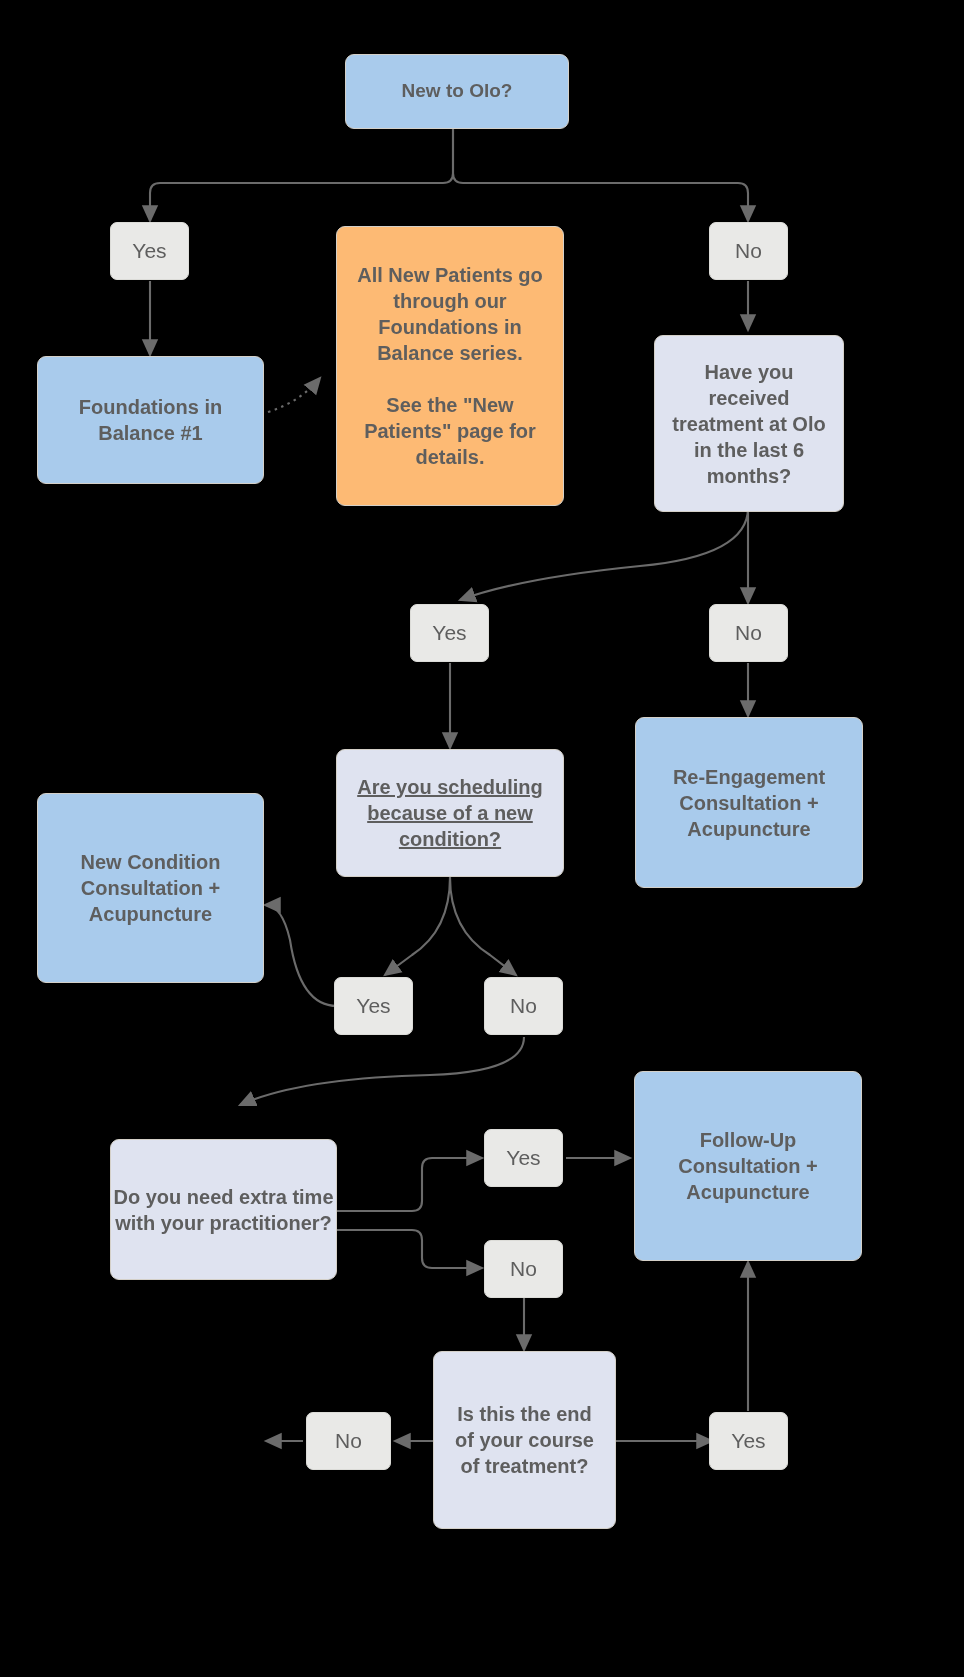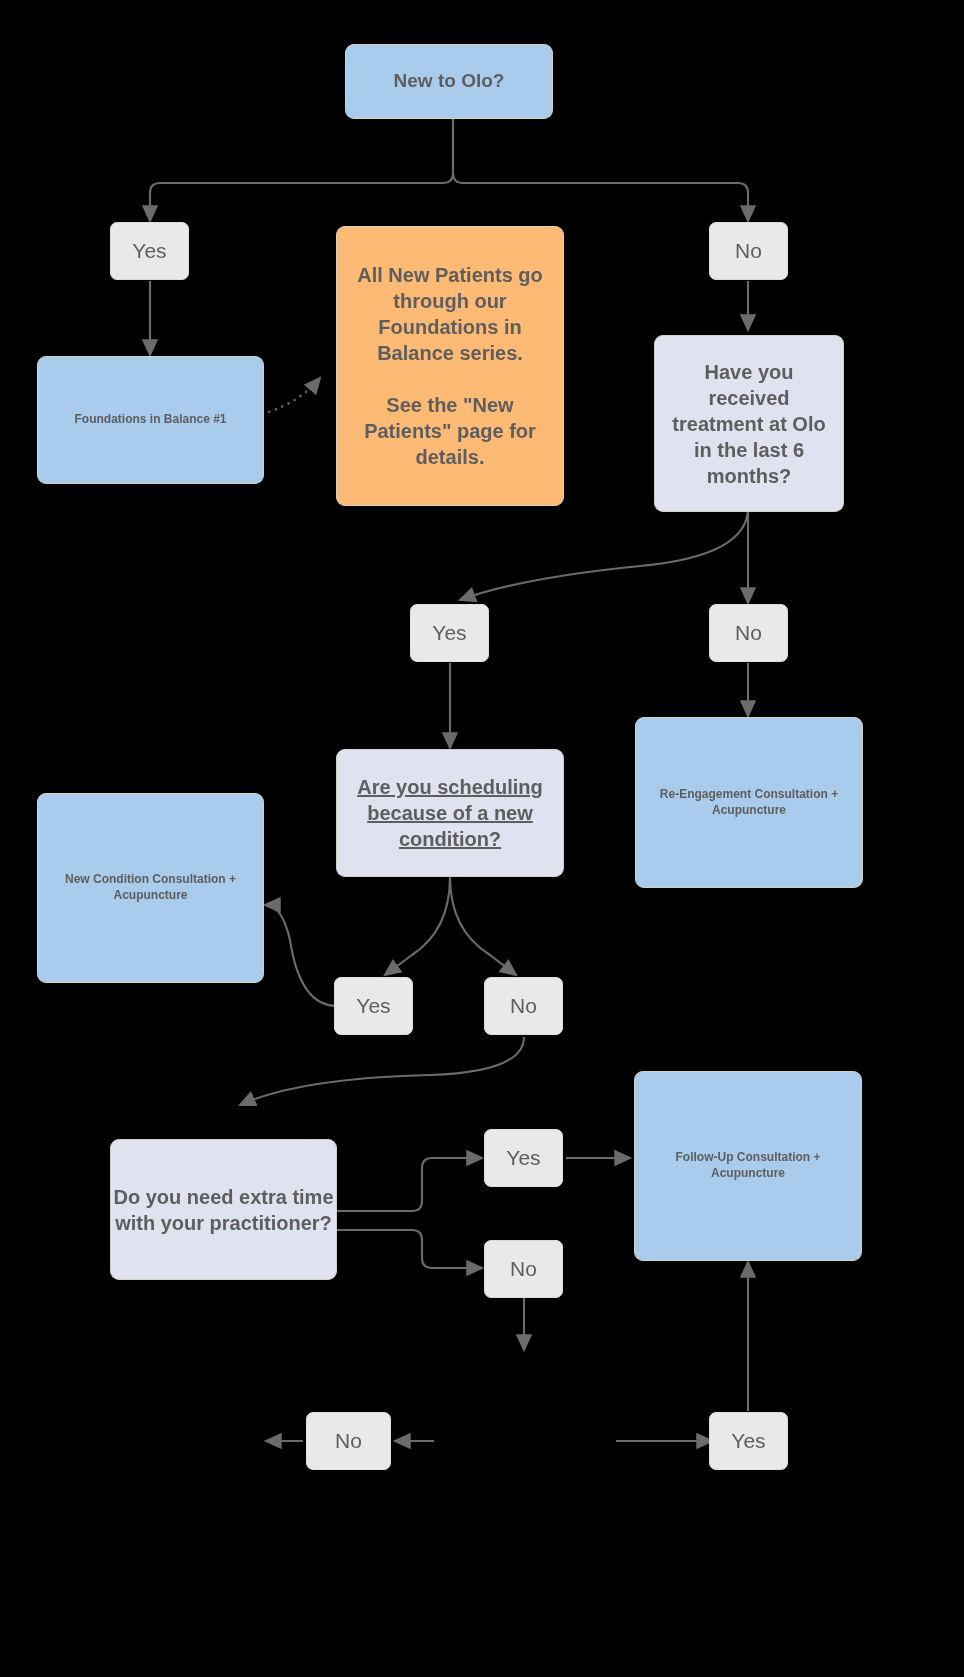--- a/index.html
+++ b/index.html
@@ -2,21 +2,21 @@
 <html><head>
 <meta charset="utf-8">
 <style>
   html,body{margin:0;padding:0;background:#000;}
   #stage{position:relative;width:964px;height:1677px;background:#000;overflow:hidden;
          font-family:"Liberation Sans",sans-serif;}
   svg.edges{position:absolute;left:0;top:0;width:964px;height:1677px;}
   .node{position:absolute;box-sizing:border-box;display:flex;align-items:center;
         justify-content:center;text-align:center;border-radius:9px;
         border:1.4px solid #d4d0c8;color:#5e5e5e;line-height:1.30;}
-  .n-process{background:#a9cbec;font-weight:bold;font-size:12px;}
+  .n-process{background:#a9cbec;font-weight:bold;font-size:20px;}
   .n-decision{background:#dfe3f0;font-weight:bold;font-size:20px;}
   .n-note{background:#fdba74;font-weight:bold;font-size:20px;white-space:pre-line;}
   .n-label{background:#e9e9e7;font-weight:normal;font-size:21px;border-radius:7px;
            border:1.4px solid #dcdcd8;}
   .n-root{background:#a9cbec;font-weight:bold;font-size:19px;}
 </style>
 </head>
 <body>
 
 <div id="stage">
@@ -45,21 +45,21 @@
       <path d="M566,1158 L630,1158"></path>
       <path d="M524,1298 L524,1350"></path>
       <path d="M434,1441 L395,1441"></path>
       <path d="M616,1441 L712,1441"></path>
       <path d="M303,1441 L266,1441"></path>
       <path d="M748,1411 L748,1262"></path>
     </g>
     <path d="M268,412 Q300,402 320,378" fill="none" stroke="#6b6b6b" stroke-width="2.1" stroke-dasharray="2.5,4.5" marker-end="url(#ah)"></path>
   </svg>
 
-  <div class="node n-root" style="left:345px;top:44px;width:208px;height:75px;">New to Olo?</div>
+  <div class="node n-root" style="left:345px;top:54px;width:224px;height:75px;">New to Olo?</div>
 
   <div class="node n-label" style="left:110px;top:222px;width:79px;height:58px;">Yes</div>
 
   <div class="node n-label" style="left:709px;top:222px;width:79px;height:58px;">No</div>
 
   <div class="node n-note" style="left:336px;top:226px;width:228px;height:280px;padding:0 14px;">All New Patients go through our Foundations in Balance series.
 
 See the "New Patients" page for details.</div>
 
   <div class="node n-process" style="left:37px;top:356px;width:227px;height:128px;padding:0 14px;">Foundations in Balance #1</div>
@@ -81,19 +81,20 @@
   <div class="node n-process" style="left:37px;top:793px;width:227px;height:190px;padding:0 26px;">New Condition Consultation + Acupuncture</div>
 
   <div class="node n-decision" style="left:110px;top:1139px;width:227px;height:141px;padding:0 2px;">Do you need extra time with your practitioner?</div>
 
   <div class="node n-label" style="left:484px;top:1129px;width:79px;height:58px;">Yes</div>
 
   <div class="node n-label" style="left:484px;top:1240px;width:79px;height:58px;">No</div>
 
   <div class="node n-process" style="left:634px;top:1071px;width:228px;height:190px;padding:0 14px;">Follow-Up Consultation + Acupuncture</div>
 
+  <div class="node n-decision" style="left:433px;top:1351px;width:183px;height:178px;padding:0 12px;">Is this the end of your course of treatment?</div>
 
   <div class="node n-label" style="left:306px;top:1412px;width:85px;height:58px;">No</div>
 
   <div class="node n-label" style="left:709px;top:1412px;width:79px;height:58px;">Yes</div>
 
 
 </div>
 
 </body></html>

